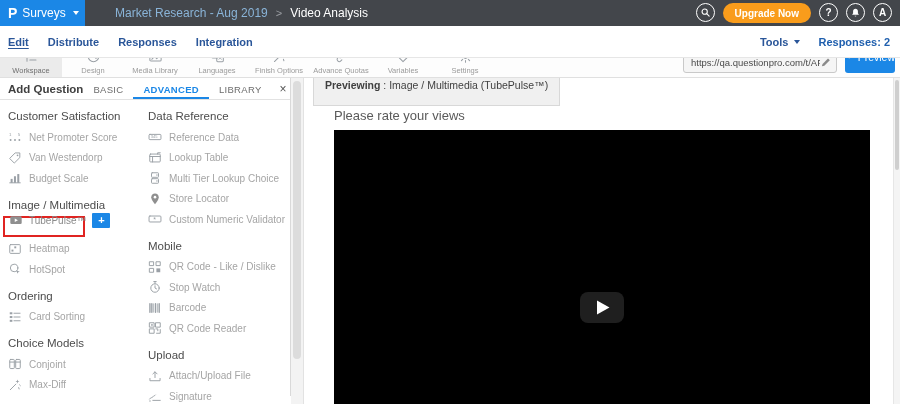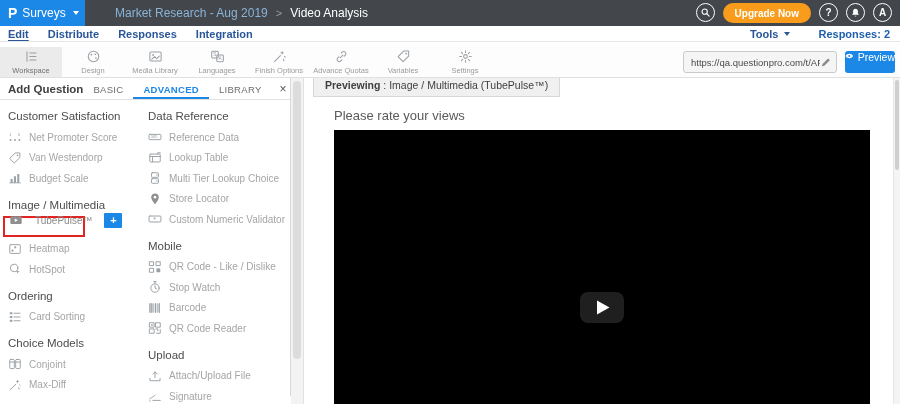--- a/index.html
+++ b/index.html
@@ -12,25 +12,25 @@
   .logo{color:#fff;font-weight:700;font-size:14px;line-height:1}
   .product{color:#fff;font-size:12px}
   .caret{width:0;height:0;border-left:3.5px solid transparent;border-right:3.5px solid transparent;border-top:4px solid #fff;margin-left:2px}
   .breadcrumb{margin-left:30px;font-size:12px;display:flex;gap:8px;align-items:center}
   .bc-survey{color:#8ab4d8}.bc-sep{color:#9b9ea3;font-size:11px}.bc-page{color:#fff}
   .top-actions{margin-left:auto;display:flex;align-items:flex-start;gap:8px;padding-right:8px}
   .circle-btn{width:19px;height:19px;border:1.5px solid #fff;border-radius:50%;display:flex;align-items:center;justify-content:center;color:#fff;font-size:10px;font-weight:700;cursor:pointer;flex:none}
   .upgrade-btn{height:20px;background:#f99c1b;border-radius:10px;color:#fff;font-size:10px;font-weight:700;display:flex;align-items:center;padding:0 12px;cursor:pointer;white-space:nowrap}
 
   
-  .menubar{position:absolute;top:26px;height:16px;left:0;right:0;background:#fff;border-bottom:1px solid #e6e6e6;display:flex;align-items:center;padding:0 8px;z-index:9}
+  .menubar{position:absolute;top:26px;height:32px;left:0;right:0;background:#fff;border-bottom:1px solid #e6e6e6;display:flex;align-items:center;padding:0 8px;z-index:9}
   .menu-left{display:flex;align-items:center}
   .menu-item{font-size:11px;font-weight:700;color:#2a5699;margin-right:19px;cursor:pointer}
   .menu-item.active{text-decoration:underline;text-underline-offset:2px}
-  .menu-right{margin-left:auto;display:flex;gap:28px;align-items:center;padding-right:2px}
+  .menu-right{margin-left:auto;display:flex;gap:18px;align-items:center;padding-right:2px}
   .tools{font-size:11px;font-weight:700;color:#2a5699;display:flex;align-items:center;gap:4px;cursor:pointer}
   .caret-blue{border-top-color:#2a5699}
   .responses{font-size:11px;font-weight:700;color:#1f5fae;cursor:pointer}
 
   
   .toolbar{position:absolute;top:47px;height:31px;left:0;right:0;background:#fdfdfd;border-bottom:1px solid #e0e0e0;z-index:8}
   .tb-wrap{display:flex;height:100%}
   .tb-btn{width:62px;display:flex;flex-direction:column;align-items:center;justify-content:center;gap:2px;cursor:pointer}
   .tb-btn.active{background:#ebebeb}
   .tb-label{font-size:7.5px;color:#9b9b9b;white-space:nowrap}
@@ -50,32 +50,32 @@
   .tab.active{color:#1b87e6;font-weight:700;border-bottom:2px solid #1b87e6}
   .close-btn{font-size:12px;color:#555;padding:0 2px 0 8px;cursor:pointer;align-self:center}
   .panel-body{display:flex;padding:1px 0 0 8px}
   .pcol{width:140px}
   .pcol:last-child{flex:1}
   .section{margin-bottom:10px}
   .section-title{font-size:11.5px;font-weight:500;color:#4c4c4c;margin:9px 0 5px}
   .q-item{display:flex;align-items:center;gap:7px;height:20.5px;color:#a5a5a5;font-size:10px;cursor:pointer}
   .q-item .ic{width:14px;height:14px;flex:none;fill:none;stroke:#9aa0a6;stroke-width:1.1;stroke-linecap:round;stroke-linejoin:round}
   .q-item .lbl{white-space:nowrap}
-  .q-item.selected{border:2px solid #e02421;height:21px;width:82px;margin:1px 0 2px -5px;padding:0 1px 12px 4px;gap:12px;color:#8a8a8a}
+  .q-item.selected{border:2px solid #e02421;height:21px;width:82px;margin:1px 0 2px -5px;padding:0 1px 12px 4px;gap:6px;color:#8a8a8a}
   .add-btn{margin-left:auto;width:18px;height:15px;background:#1b87e6;color:#fff;display:flex;align-items:center;justify-content:center;font-size:11px;font-weight:700;border-radius:1px;cursor:pointer;flex:none}
 
   
   .mid-scroll{position:absolute;top:78px;bottom:0;left:291px;width:13px;background:#f3f3f3;border-right:1px solid #e2e2e2}
   .mid-thumb{position:absolute;left:2px;right:2px;top:3px;height:278px;background:#dcdcdc;border-radius:4px}
   .right-scroll{position:absolute;top:78px;right:0;width:7px;bottom:0;background:#f4f4f4;border-left:1px solid #e6e6e6}
   .right-thumb{position:absolute;top:2px;left:1px;right:1px;height:90px;background:#cfcfcf;border-radius:3px}
 
   
   .preview-area{position:absolute;top:78px;left:304px;right:7px;bottom:0;background:#fff}
-  .banner{position:absolute;top:-4px;left:9px;background:#f0f0f0;border:1px solid #d8d8d8;padding:4px 11px 5px;font-size:10.5px;color:#3f3f3f;white-space:nowrap;z-index:6}
+  .banner{position:absolute;top:-4px;left:9px;background:#f0f0f0;border:1px solid #d8d8d8;padding:4px 11px 14px;font-size:10.5px;color:#3f3f3f;white-space:nowrap;z-index:6}
   .banner b{font-weight:700}
   .question-text{position:absolute;top:30px;left:30px;font-size:13px;color:#5a5a5a}
   .video{position:absolute;left:30px;top:52px;width:536px;height:calc(100% - 52px);background:#000;cursor:pointer}
   .play{position:absolute;left:246px;top:162px}
 </style>
 </head>
 <body>
 
 <div class="topbar">
   <div class="logo-area">

